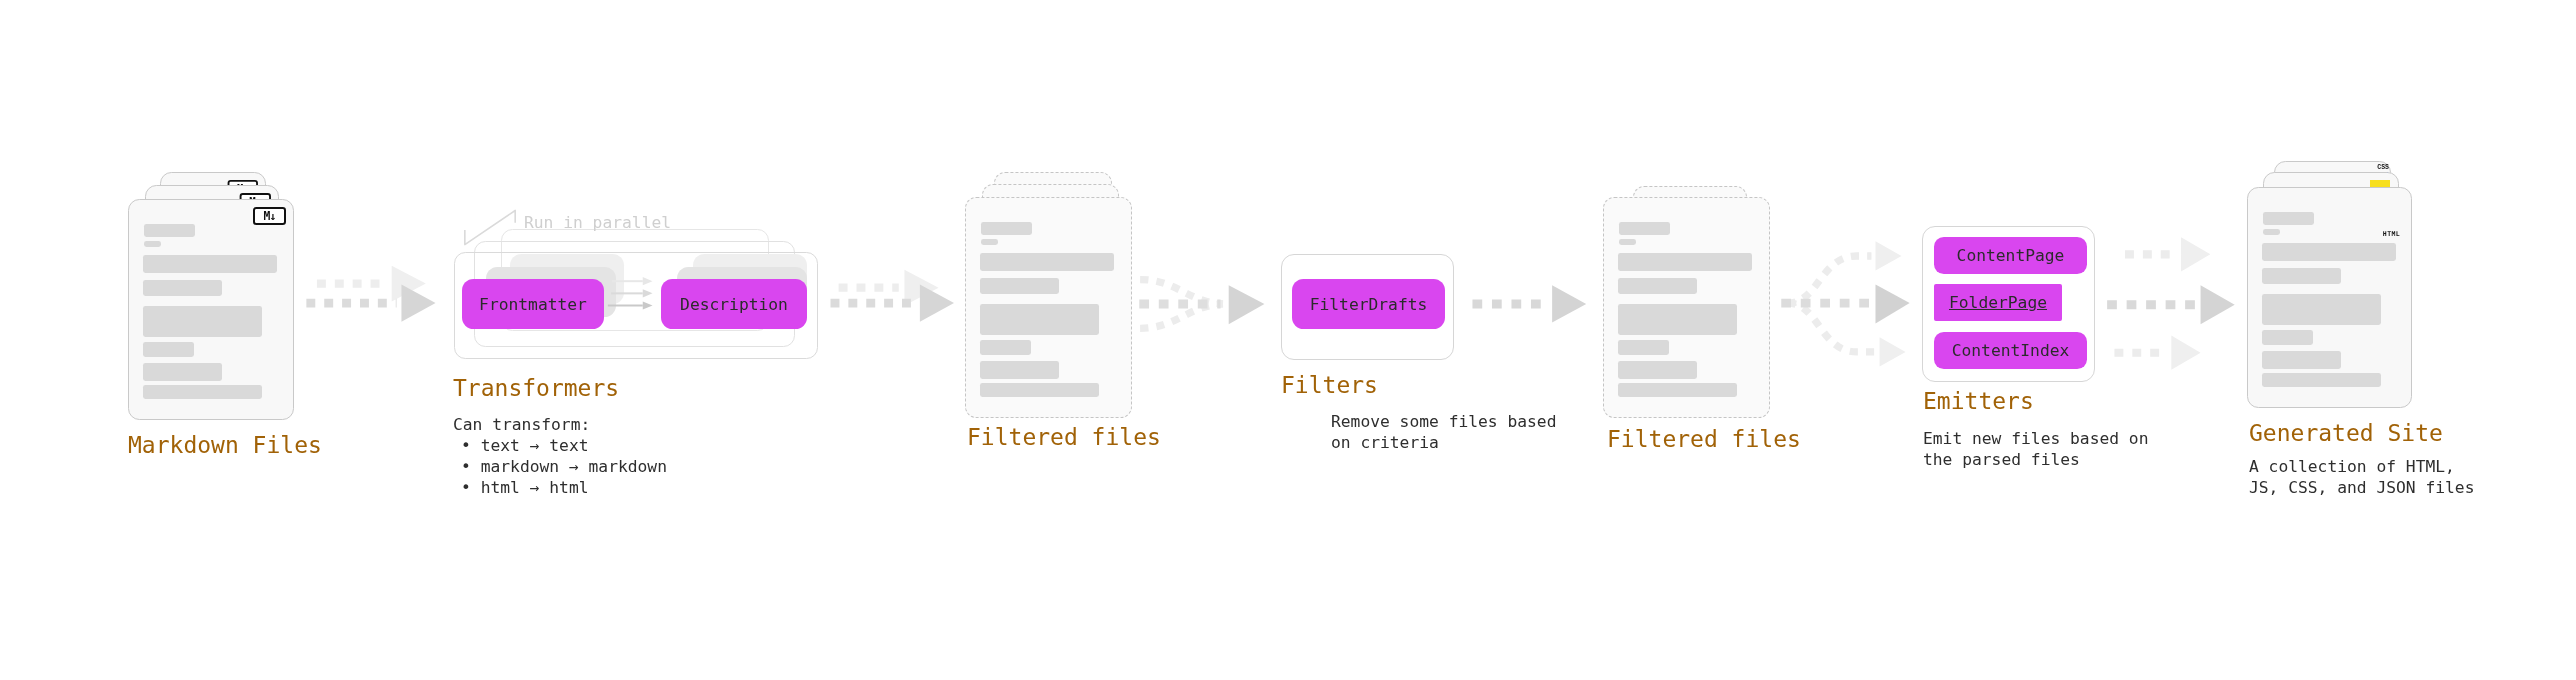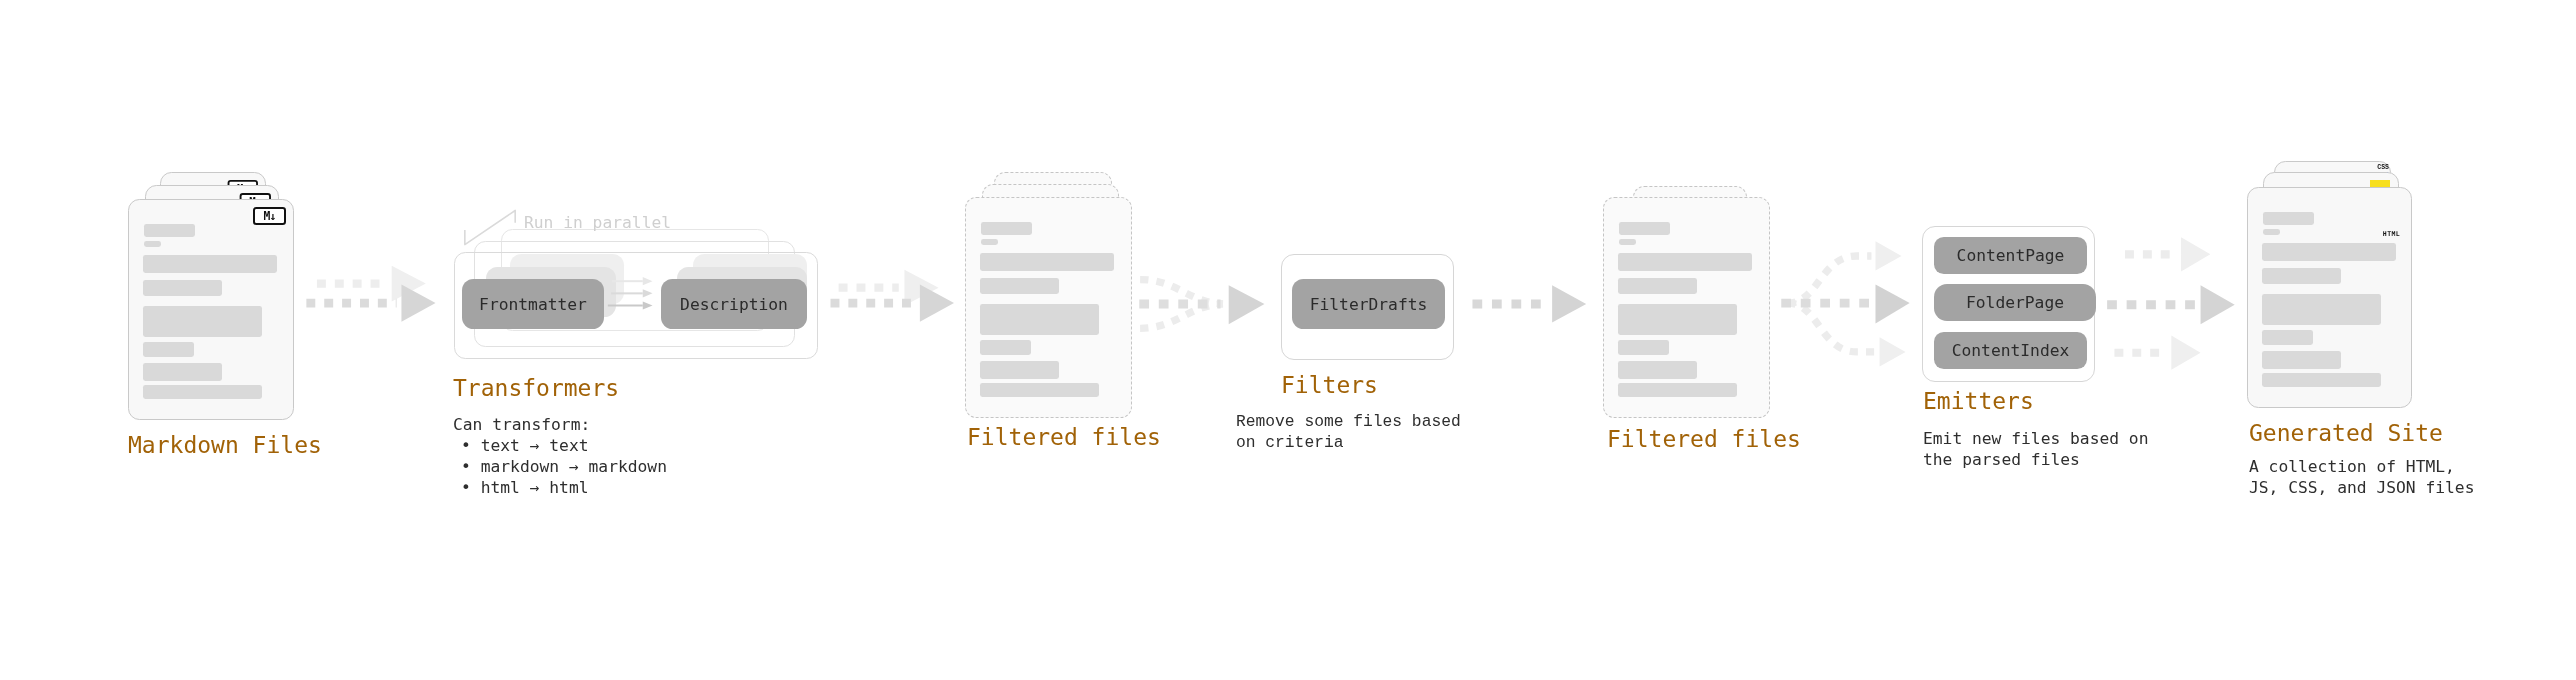--- a/index.html
+++ b/index.html
@@ -29,21 +29,21 @@
   .css-badge .css-word{font-size:6.5px;font-weight:bold;color:#111;line-height:5.7px;display:block;}
   .css-badge .css-bar{display:block;width:15.4px;height:3.3px;background:#2e6bdf;margin:0.8px auto 0;}
   .js-badge{position:absolute;top:6.5px;right:8.1px;width:19.5px;height:10.6px;background:#f7df1e;}
   .html5-badge{position:absolute;top:4.9px;right:9.8px;width:19.5px;text-align:center;margin-top:38px;}
   .html5-badge .html-word{font-size:6.5px;font-weight:bold;color:#111;letter-spacing:0.4px;line-height:6.5px;display:block;}
   .html5-badge .shield{position:relative;width:18.7px;height:21px;margin:0.8px auto 0;background:#e44d26;
             clip-path:polygon(0% 0%,100% 0%,91% 76%,50% 100%,9% 76%);}
   .html5-badge .shield span{position:absolute;left:0;right:0;top:3.3px;color:#fff;font-size:11.4px;font-weight:bold;line-height:14.6px;}
 
   
-  .pill{position:absolute;background:#a3a3a3;border-radius:11.4px;display:flex;align-items:center;justify-content:center;
+  .pill{position:absolute;background:#d946ef;border-radius:11.4px;display:flex;align-items:center;justify-content:center;
         font-size:16.3px;color:#2b2b2b;box-sizing:border-box;}
   .ghost2{background:#e4e4e4;}
   .ghost3{background:#efefef;}
   .frame{position:absolute;border-radius:11.4px;border:1.6px solid #dcdcdc;box-sizing:border-box;background:transparent;}
   .white-box{position:absolute;background:#ffffff;border:1.6px solid #d6d6d6;border-radius:13px;box-sizing:border-box;}
 
   
   .node-title{position:absolute;font-size:23px;line-height:26px;color:#a16207;white-space:nowrap;text-align:right;}
   .caption{position:absolute;font-size:16.3px;line-height:21px;color:#2e2e2e;white-space:nowrap;}
   .caption .ln{display:block;}
@@ -107,41 +107,41 @@
     <span class="bar b5"></span>
     <span class="bar b6"></span>
     <span class="bar b7"></span>
     <span class="bar b8"></span>
   </div>
   <div class="node-title" style="left:967px;top:424px;">Filtered files</div>
 
   <div class="white-box" style="left:1281px;top:254px;width:173px;height:106px;"></div>
   <div class="pill" style="left:1292px;top:279px;width:153px;height:50px;">FilterDrafts</div>
   <div class="node-title" style="left:1281px;top:372px;">Filters</div>
-  <div class="caption" style="left:1236px;top:411px;font-family:Liberation Mono, monospace;">
+  <div class="caption" style="left:1331px;top:411px;">
     <span class="ln">Remove some files based</span>
     <span class="ln">on criteria</span>
   </div>
 
   <div class="doc-card dashed" style="left:1633px;top:186px;width:114px;height:221px;"></div>
   <div class="doc-card dashed" style="left:1603px;top:197px;width:167px;height:221px;">
     <span class="bar b1"></span>
     <span class="bar b2"></span>
     <span class="bar b3"></span>
     <span class="bar b4"></span>
     <span class="bar b5"></span>
     <span class="bar b6"></span>
     <span class="bar b7"></span>
     <span class="bar b8"></span>
   </div>
   <div class="node-title" style="left:1607px;top:426px;">Filtered files</div>
 
   <div class="white-box" style="left:1922px;top:226px;width:173px;height:156px;"></div>
   <div class="pill" style="left:1934px;top:237px;width:153px;height:37px;border-radius:9.8px;">ContentPage</div>
-  <div class="pill" style="left:1934px;top:284px;width:162px;height:37px;border-radius:13px;">FolderPage</div>
+  <div class="pill" style="left:1934px;top:284px;width:128px;height:37px;border-radius:2px;text-decoration:underline;">FolderPage</div>
   <div class="pill" style="left:1934px;top:332px;width:153px;height:37px;border-radius:9.8px;">ContentIndex</div>
   <div class="node-title" style="left:1923px;top:388px;">Emitters</div>
   <div class="caption" style="left:1923px;top:428px;">
     <span class="ln">Emit new files based on</span>
     <span class="ln">the parsed files</span>
   </div>
 
   <div class="doc-card" style="left:2274px;top:161px;width:117px;height:221px;">
     <span class="css-badge">
       <span class="css-word">CSS</span>

